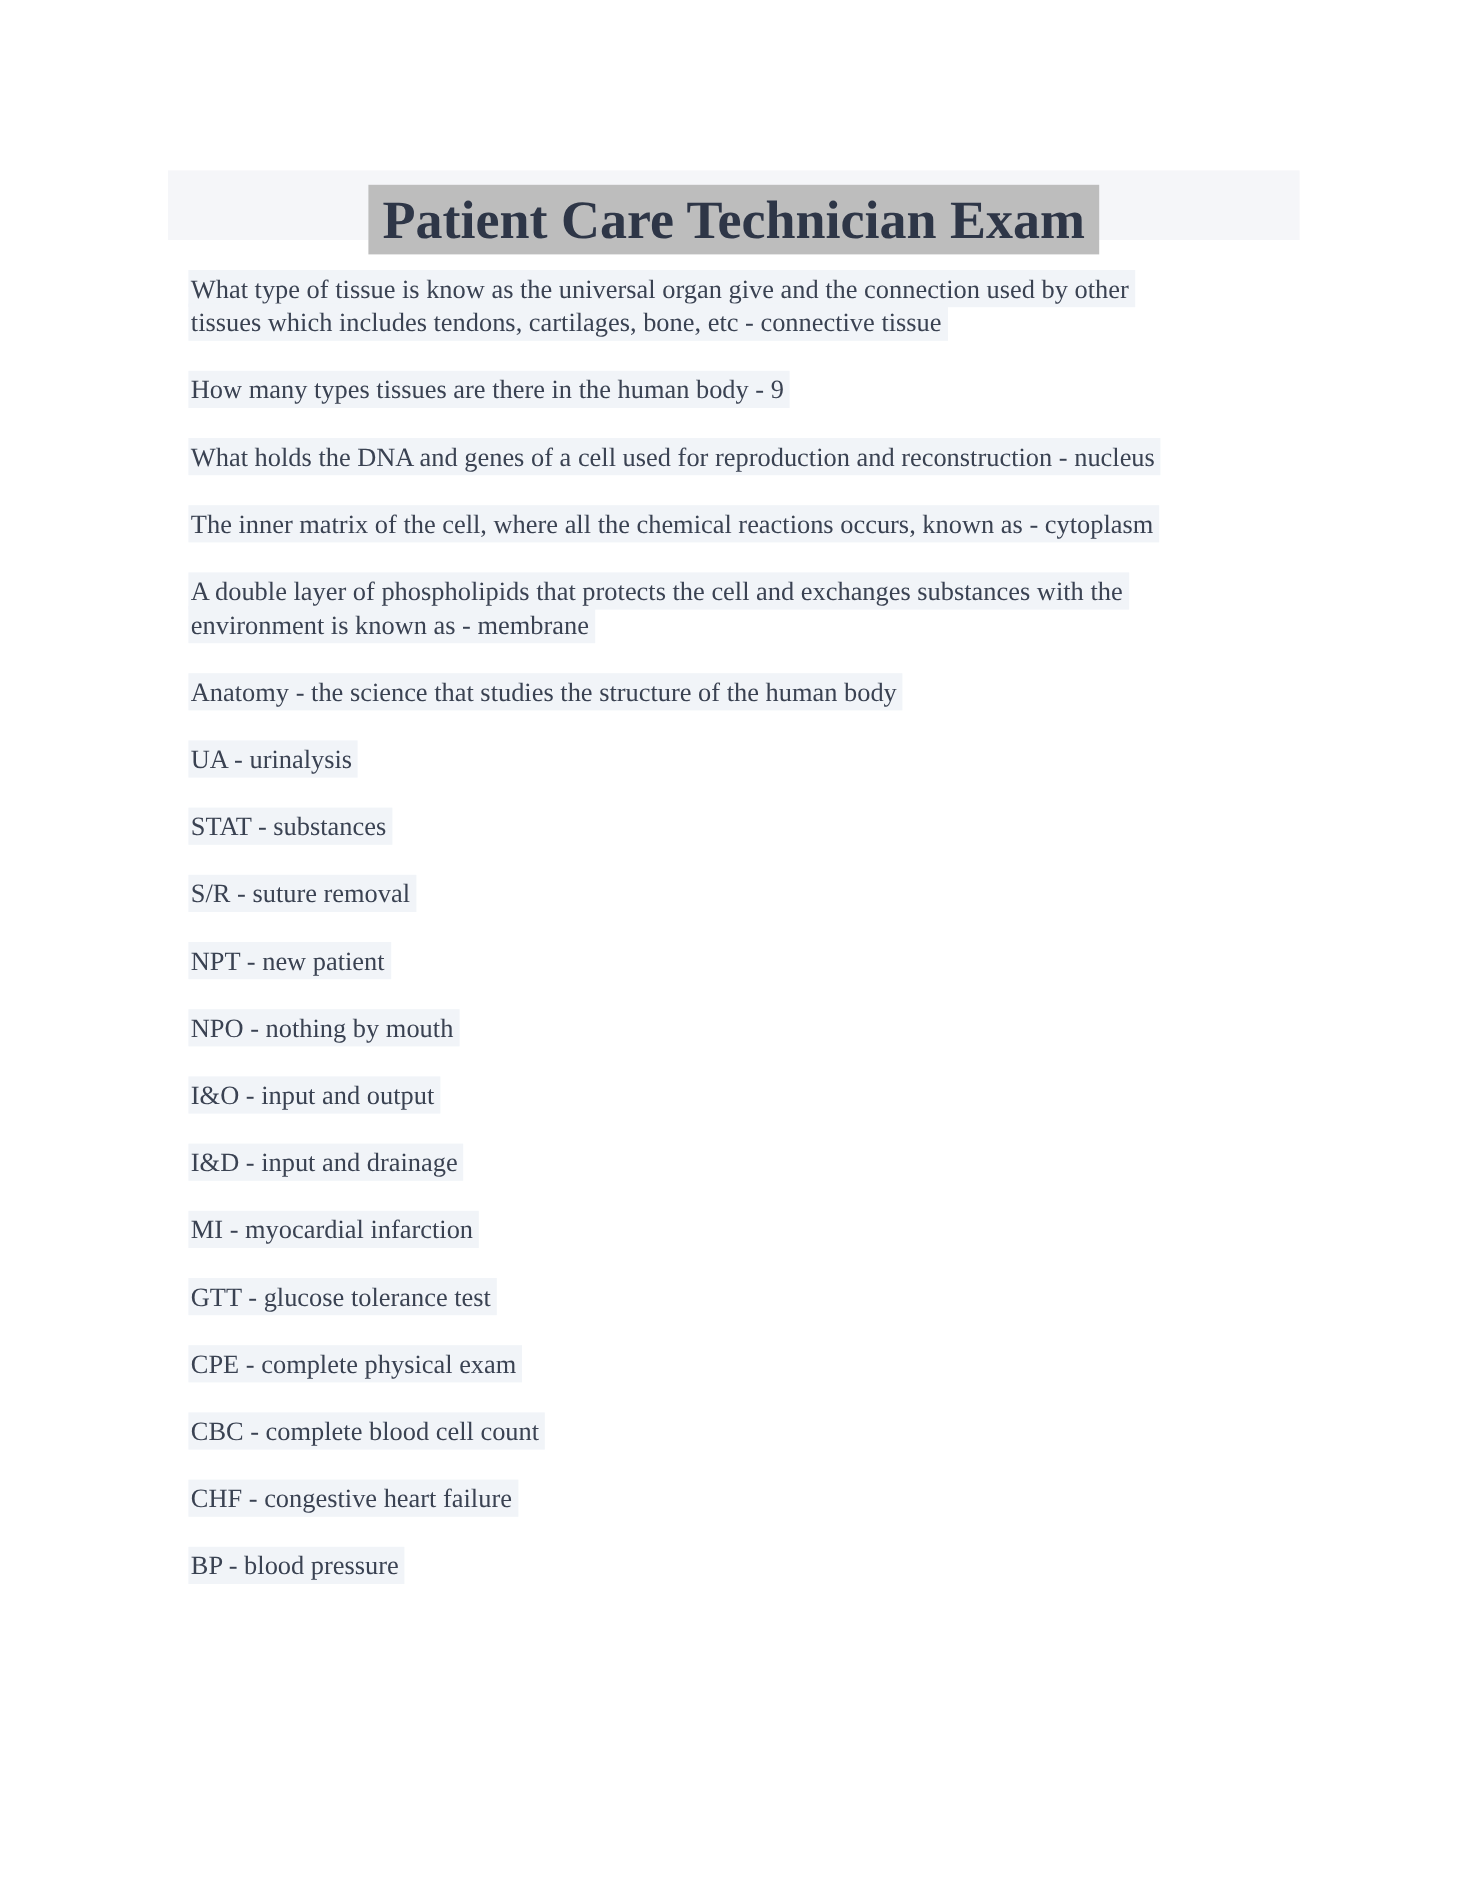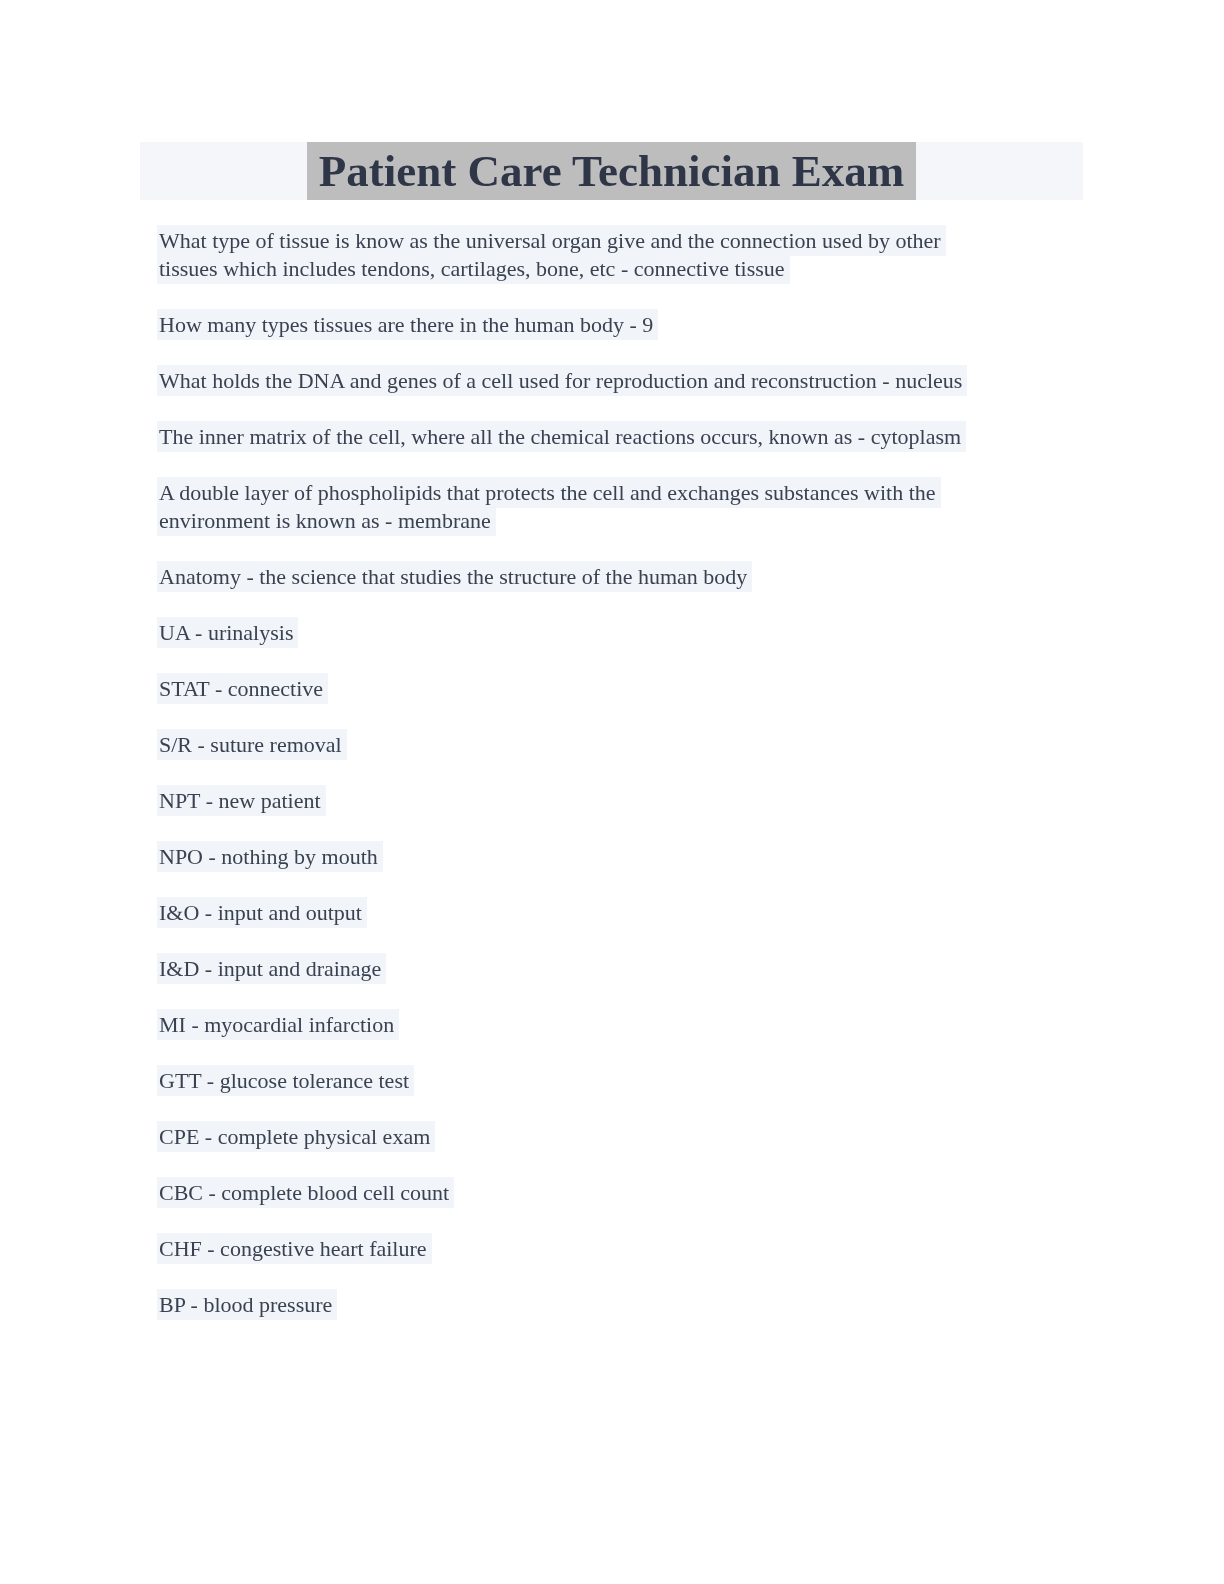--- a/index.html
+++ b/index.html
@@ -27,20 +27,21 @@
   .title-hl {
     display: inline-block;
     background: #bdbdbd;
     color: #2e3647;
     font-weight: bold;
     font-size: 45px;
     line-height: 58px;
     padding: 0 12px;
     letter-spacing: 0px;
     white-space: nowrap;
+    margin-top: 12px;
   }
   .content {
     position: absolute;
     left: 141px;
     top: 227px;
     width: 960px;
   }
   .para {
     margin: 0 0 28px 16px;
     font-size: 22px;
@@ -71,21 +72,21 @@
     <p class="para"><span class="hl">What holds the DNA and genes of a cell used for reproduction and reconstruction - nucleus</span></p>
 
     <p class="para"><span class="hl">The inner matrix of the cell, where all the chemical reactions occurs, known as - cytoplasm</span></p>
 
     <p class="para"><span class="hl">A double layer of phospholipids that protects the cell and exchanges substances with the</span><br><span class="hl">environment is known as - membrane</span></p>
 
     <p class="para"><span class="hl">Anatomy - the science that studies the structure of the human body</span></p>
 
     <p class="para"><span class="hl">UA - urinalysis</span></p>
 
-    <p class="para"><span class="hl">STAT - connective</span></p>
+    <p class="para"><span class="hl">STAT - substances</span></p>
 
     <p class="para"><span class="hl">S/R - suture removal</span></p>
 
 
     <p class="para"><span class="hl">NPT - new patient</span></p>
 
     <p class="para"><span class="hl">NPO - nothing by mouth</span></p>
 
     <p class="para"><span class="hl">I&amp;O - input and output</span></p>
 

